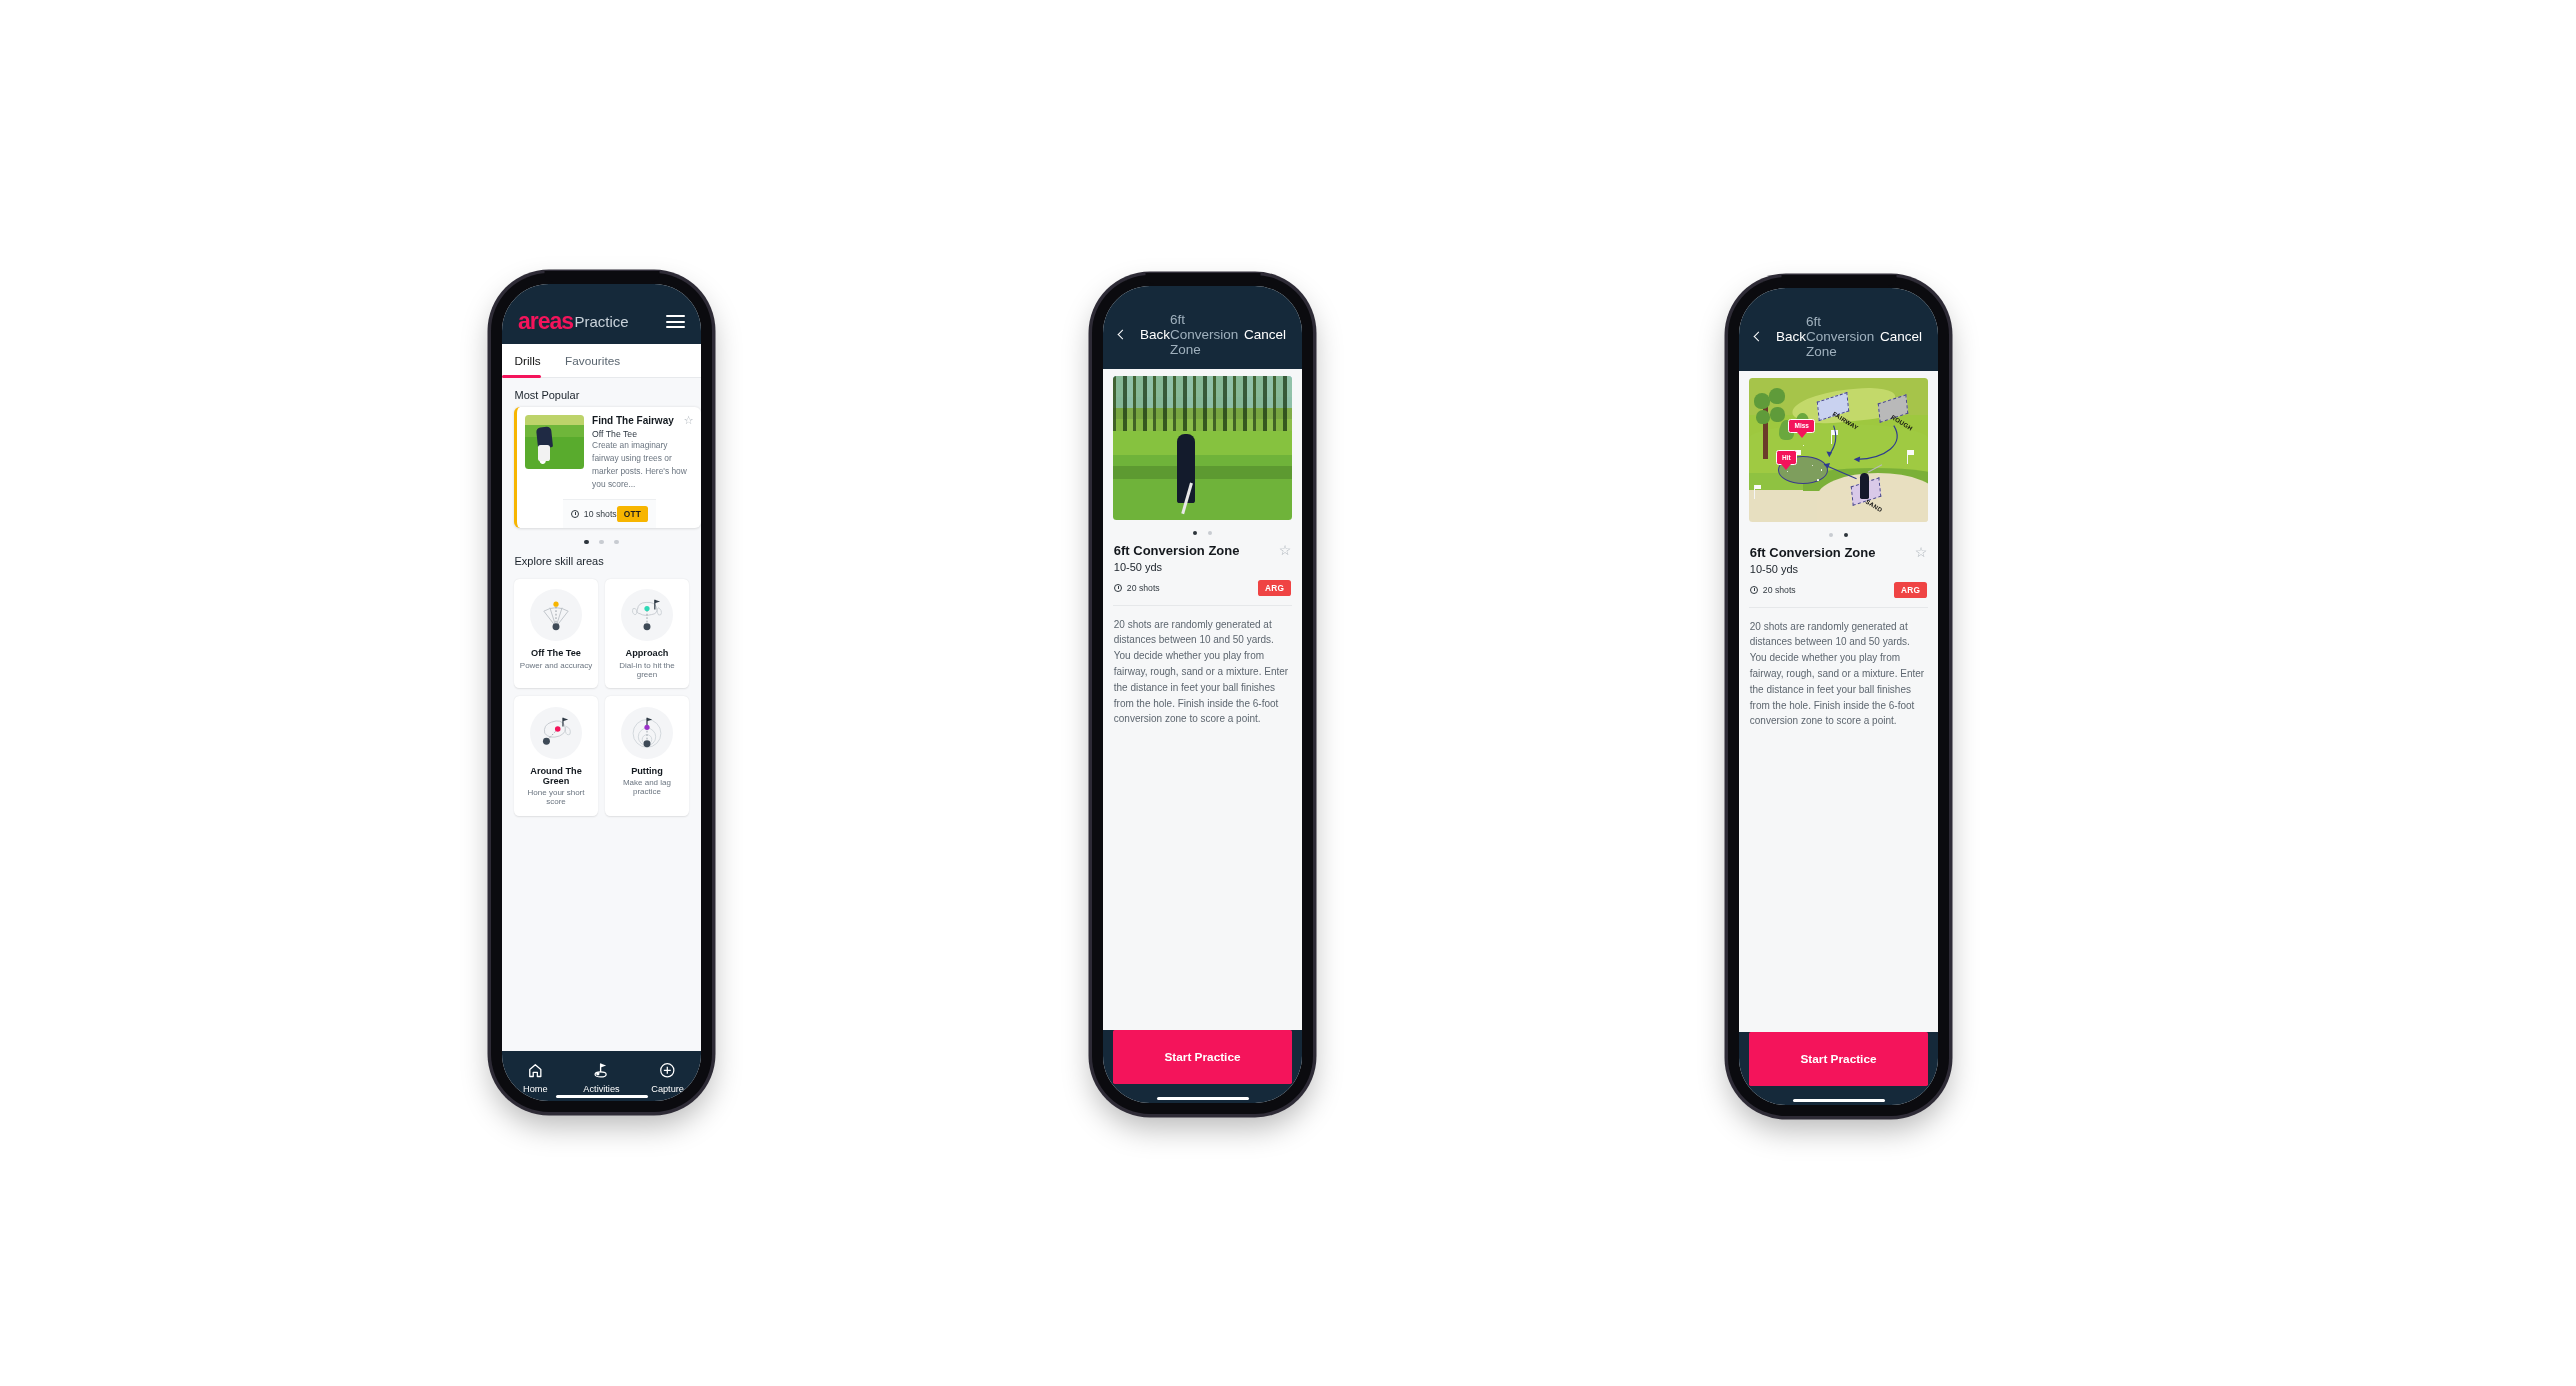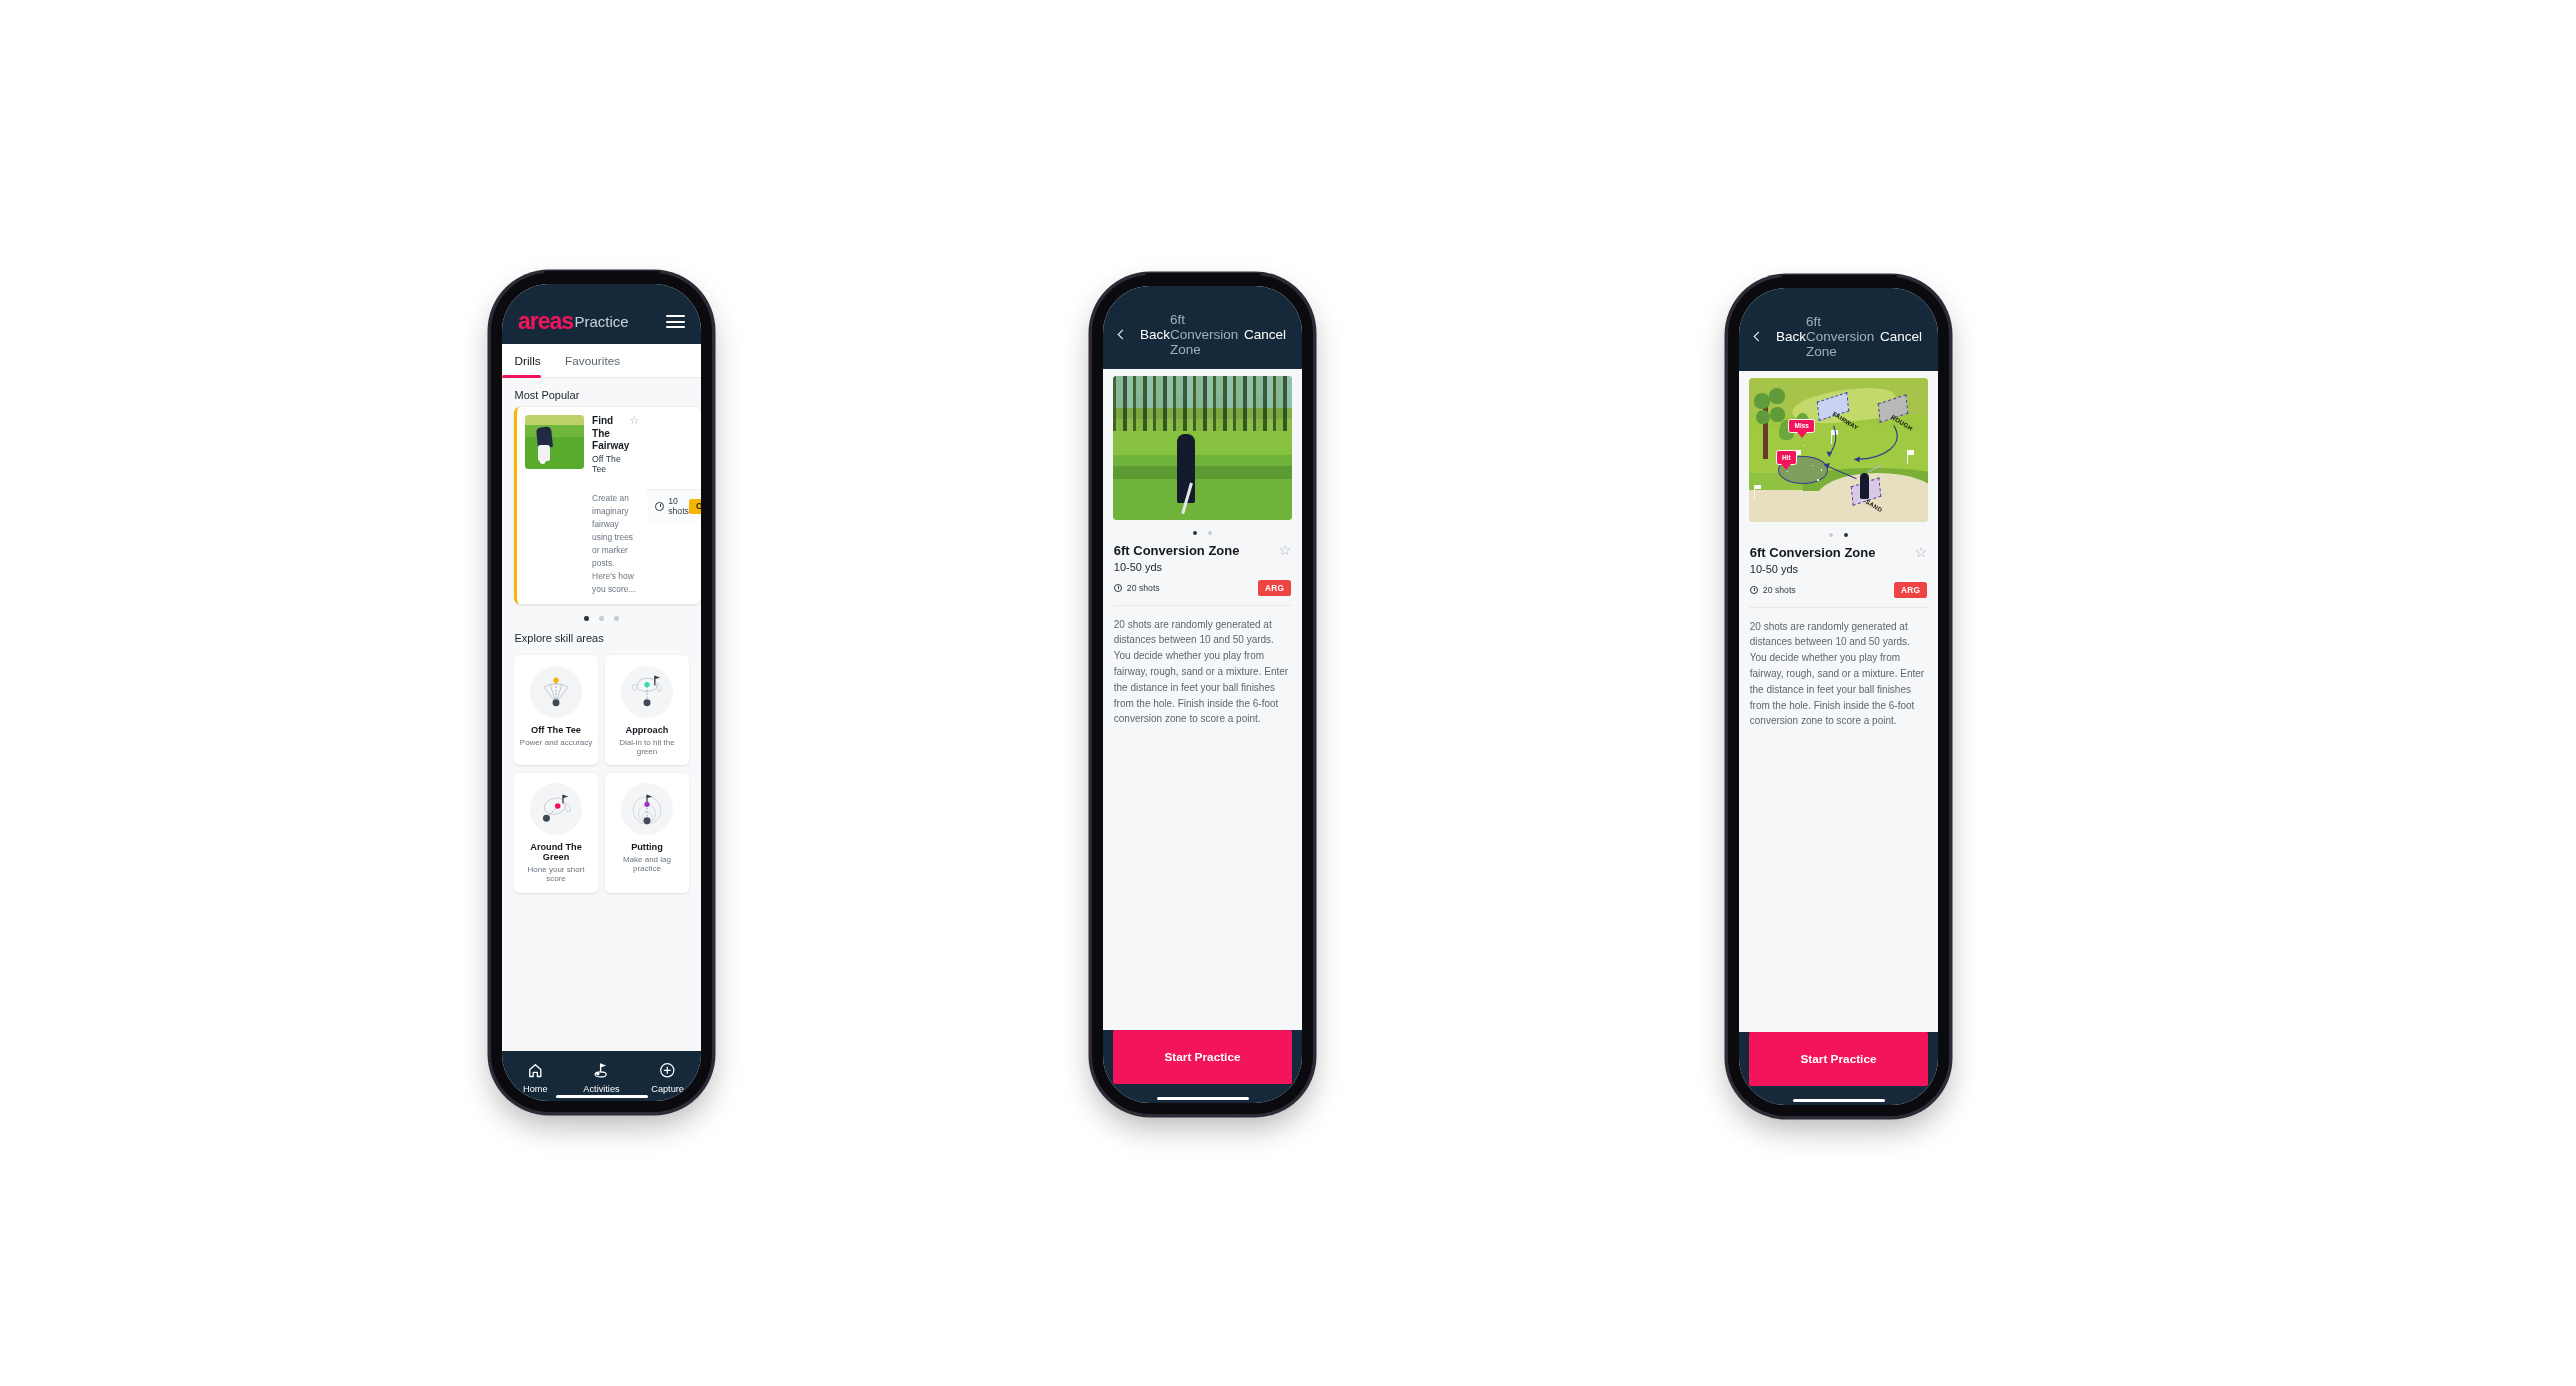--- a/index.html
+++ b/index.html
@@ -77,20 +77,21 @@
   .body1 { flex: 1 1 auto; background: #f7f8fa; overflow: hidden; padding: 0 0 0 0; }
   .section-title { font-size: 11px; color: #1b232b; padding: 11.3px 12.2px 6.1px 12.2px; font-weight: 400; }
 
   
   .card-row { display: flex; padding: 0 0 0 12.2px; gap: 7.8px; }
   .drill-card {
     background: #fff; border-radius: 6.1px; overflow: hidden;
     box-shadow: 0 0.9px 2.6px rgba(0,0,0,.12);
     display: flex; width: 187px; flex: 0 0 187px;
     border-left: 3.5px solid #f7b500;
+    flex-direction: column;
     align-items: center;
   }
   .drill-top { display: flex; padding: 7.8px 7.8px 7.8px 7.8px; gap: 7.8px; }
   .thumb {
     width: 59px; height: 54px; border-radius: 3.5px; flex: 0 0 59px;
     background:
       radial-gradient(circle at 30% 85%, #fdfdfd 0 2.6px, transparent 3.5px),
       linear-gradient(#bdd36a 0 18%, #6fb63a 18% 40%, #59ab2d 40% 100%);
     position: relative; overflow: hidden;
   }
@@ -99,21 +100,21 @@
     background:#1f2a44; border-radius:4.4px 4.4px 1.7px 1.7px; transform: rotate(-6deg);
   }
   .thumb::after {
     content:''; position:absolute; left:13px; top:30px; width:11.3px; height:15.7px;
     background:#f2f2f2; border-radius:2.6px;
   }
   .drill-text { flex: 1 1 auto; min-width: 0; }
   .drill-head { display: flex; align-items: flex-start; }
   .drill-title { font-size: 10px; font-weight: 700; color: #141a20; line-height: 1.25; }
   .drill-sub { font-size: 8.7px; color: #2c3640; margin-top: 1.7px; }
-  .drill-desc { font-size: 8.4px; color: #6b7580; line-height: 1.55; margin-top: 18px; }
+  .drill-desc { font-size: 8.4px; color: #6b7580; line-height: 1.55; margin-top: 0; }
   .star {
     margin-left: auto; flex: 0 0 auto; color: #aab1b8; font-size: 11.3px; line-height: 1;
   }
   .drill-foot {
     border-top: 0.9px solid #edeff1; background: #fafbfc;
     display: flex; align-items: center; padding: 6.1px 7.8px;
   }
   .shots { display: flex; align-items: center; gap: 4.4px; font-size: 8.7px; color: #333b42; }
   .clock {
     width: 8.7px; height: 8.7px; border: 1.1px solid #333b42; border-radius: 50%;

